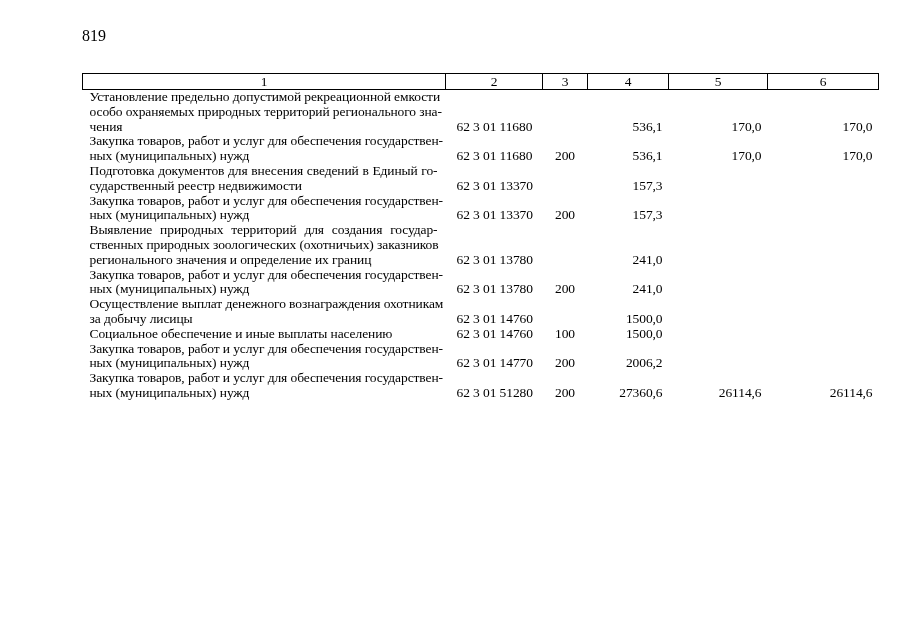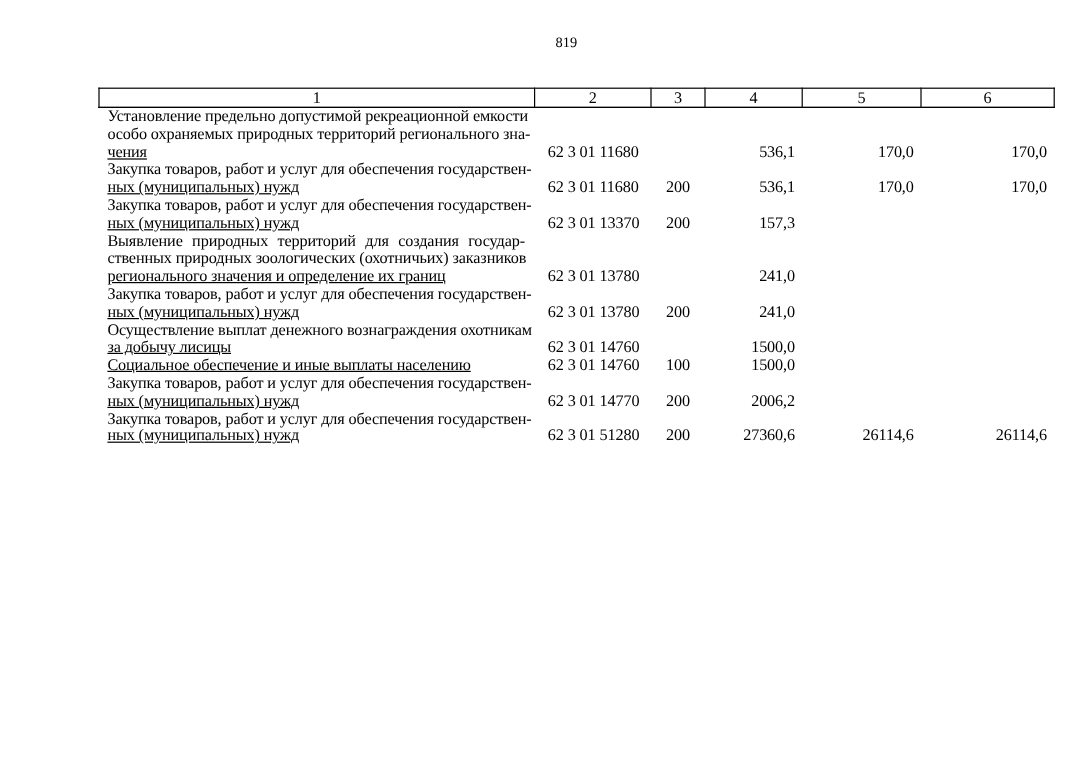--- a/index.html
+++ b/index.html
@@ -7,22 +7,21 @@
     width: 905px; height: 640px;
     background: #ffffff;
     color: #000000;
     position: relative;
     overflow: hidden;
     font-family: "Liberation Serif", "DejaVu Serif", serif;
   }
   .page-number {
     position: absolute;
     top: 28px; left: 82px; width: 780px;
-    text-align: center;
-    font-size: 12px;
+    font-size: 16px;
     line-height: 15px;
   }
   table.budget-table {
     position: absolute;
     left: 82px; top: 73px;
     width: 796px;
     table-layout: fixed;
     border-collapse: collapse;
   }
   thead th {
@@ -44,21 +43,21 @@
   }
   td.c1 { padding-left: 7px; padding-right: 8px; }
   td.c2 { padding-left: 11px; white-space: nowrap; }
   td.c3 { text-align: center; white-space: nowrap; }
   td.c4, td.c5, td.c6 { text-align: right; padding-right: 6px; white-space: nowrap; }
   .dline {
     white-space: nowrap;
     text-align: justify;
     text-align-last: justify;
   }
-  .dline:last-child { text-align-last: left; text-decoration: underline; }
+  .dline:last-child { text-align-last: left; }
 </style>
 </head>
 <body>
 
 <div>
   <div class="page-number">819</div>
 
   <table class="budget-table">
     <colgroup>
       <col style="width:363px">
@@ -94,20 +93,31 @@
         <tr>
     <td class="c1">
             <div class="dline">Закупка товаров, работ и услуг для обеспечения государствен-</div>
             <div class="dline">ных (муниципальных) нужд</div>
           </td>
     <td class="c2">62 3 01 11680</td>
     <td class="c3">200</td>
     <td class="c4">536,1</td>
     <td class="c5">170,0</td>
     <td class="c6">170,0</td>
+  </tr>
+        <tr>
+    <td class="c1">
+            <div class="dline">Подготовка документов для внесения сведений в Единый го-</div>
+            <div class="dline">сударственный реестр недвижимости</div>
+          </td>
+    <td class="c2">62 3 01 13370</td>
+    <td class="c3"></td>
+    <td class="c4">157,3</td>
+    <td class="c5"></td>
+    <td class="c6"></td>
   </tr>
         <tr>
     <td class="c1">
             <div class="dline">Закупка товаров, работ и услуг для обеспечения государствен-</div>
             <div class="dline">ных (муниципальных) нужд</div>
           </td>
     <td class="c2">62 3 01 13370</td>
     <td class="c3">200</td>
     <td class="c4">157,3</td>
     <td class="c5"></td>

